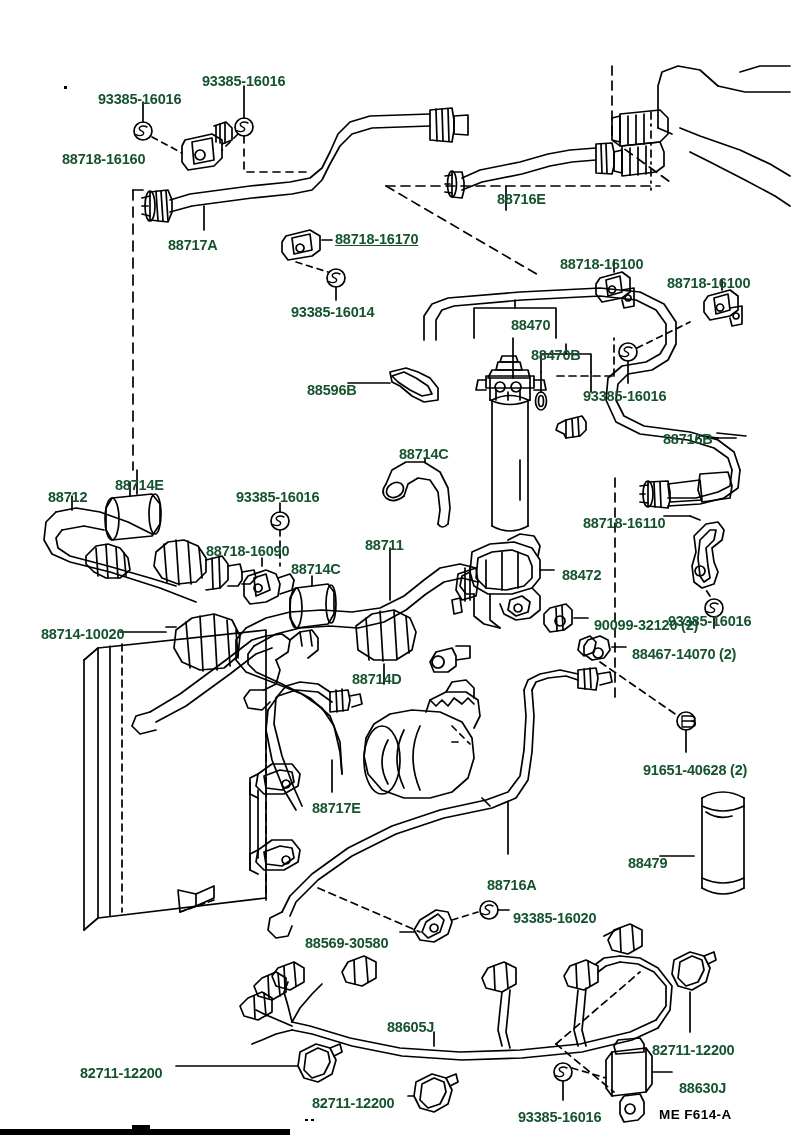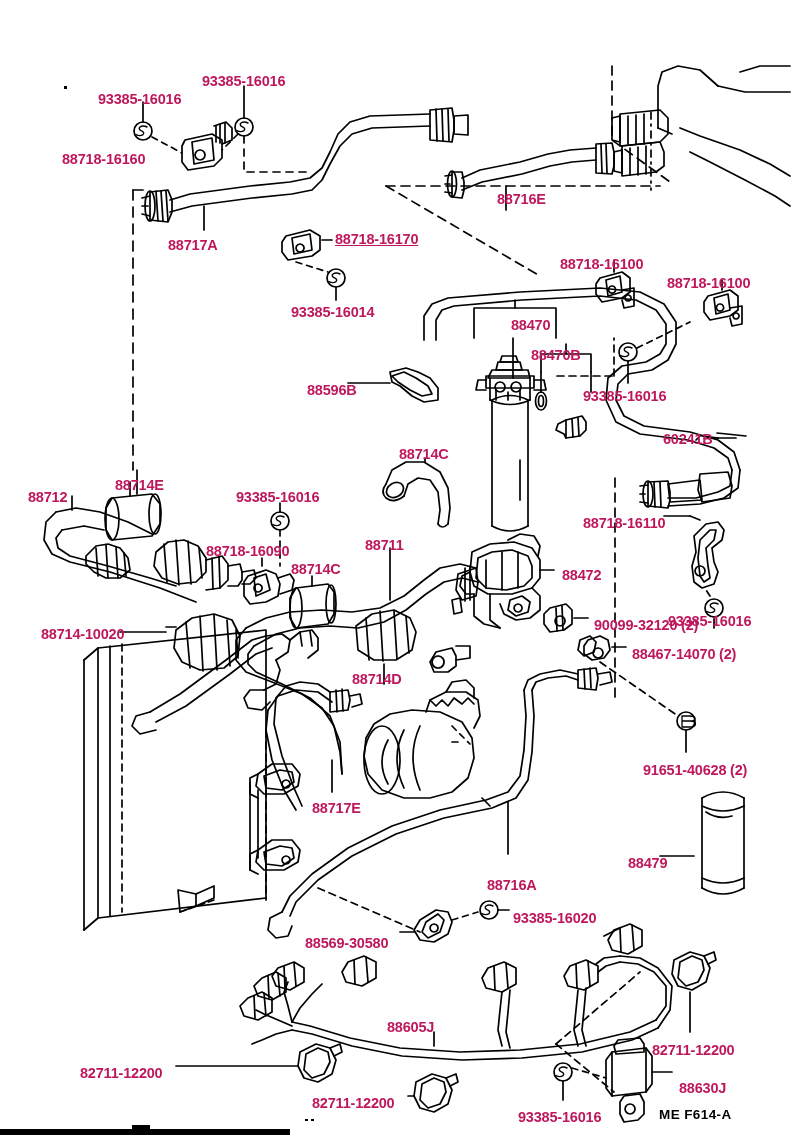--- a/index.html
+++ b/index.html
@@ -13,21 +13,21 @@
     width:800px;height:1138px;
     background:#ffffff;
     overflow:hidden;
   }
   #art{position:absolute;left:0;top:0;width:800px;height:1138px;}
   .lbl{
     position:absolute;
     font-family:"Liberation Sans", sans-serif;
     font-size:14.5px;
     font-weight:bold;
-    color:#be185d;
+    color:#14532d;
     white-space:nowrap;
     letter-spacing:-0.2px;
     line-height:1;
   }
   .footer{
     position:absolute;
     font-family:"Liberation Sans", sans-serif;
     font-size:13.5px;
     font-weight:bold;
     color:#000;
@@ -456,24 +456,24 @@
       <div class="lbl" style="left: 168px; top: 238px;">88717A</div>
       <div class="lbl" style="left: 335px; top: 232px; text-decoration: underline;">88718-16170</div>
       <div class="lbl" style="left: 291px; top: 305px;">93385-16014</div>
       <div class="lbl" style="left: 497px; top: 192px;">88716E</div>
       <div class="lbl" style="left: 560px; top: 257px;">88718-16100</div>
       <div class="lbl" style="left: 667px; top: 276px;">88718-16100</div>
       <div class="lbl" style="left: 511px; top: 318px;">88470</div>
       <div class="lbl" style="left: 531px; top: 348px;">88470B</div>
       <div class="lbl" style="left: 583px; top: 389px;">93385-16016</div>
       <div class="lbl" style="left: 307px; top: 383px;">88596B</div>
-      <div class="lbl" style="left: 663px; top: 432px;">60241B</div>
+      <div class="lbl" style="left: 663px; top: 432px;">88716B</div>
       <div class="lbl" style="left: 399px; top: 447px;">88714C</div>
       <div class="lbl" style="left: 115px; top: 478px;">88714E</div>
-      <div class="lbl" style="left: 28px; top: 490px;">88712</div>
+      <div class="lbl" style="left: 48px; top: 490px;">88712</div>
       <div class="lbl" style="left: 236px; top: 490px;">93385-16016</div>
       <div class="lbl" style="left: 206px; top: 544px;">88718-16090</div>
       <div class="lbl" style="left: 291px; top: 562px;">88714C</div>
       <div class="lbl" style="left: 365px; top: 538px;">88711</div>
       <div class="lbl" style="left: 583px; top: 516px; text-align: center;">88718-16110</div>
       <div class="lbl" style="left: 562px; top: 568px;">88472</div>
       <div class="lbl" style="left: 668px; top: 614px;">93385-16016</div>
       <div class="lbl" style="left: 41px; top: 627px;">88714-10020</div>
       <div class="lbl" style="left: 352px; top: 672px;">88714D</div>
       <div class="lbl" style="left: 594px; top: 618px;">90099-32120 (2)</div>

